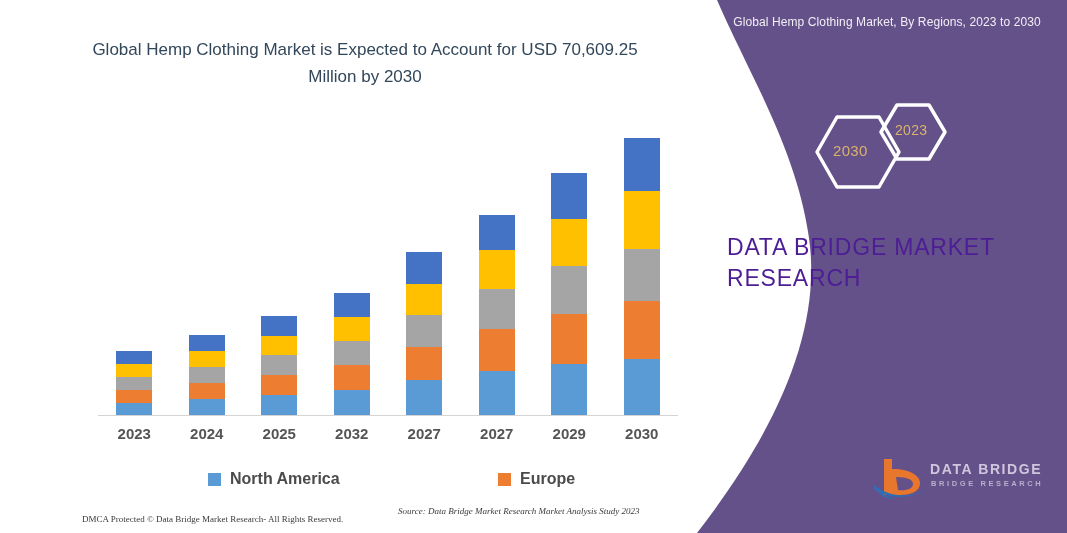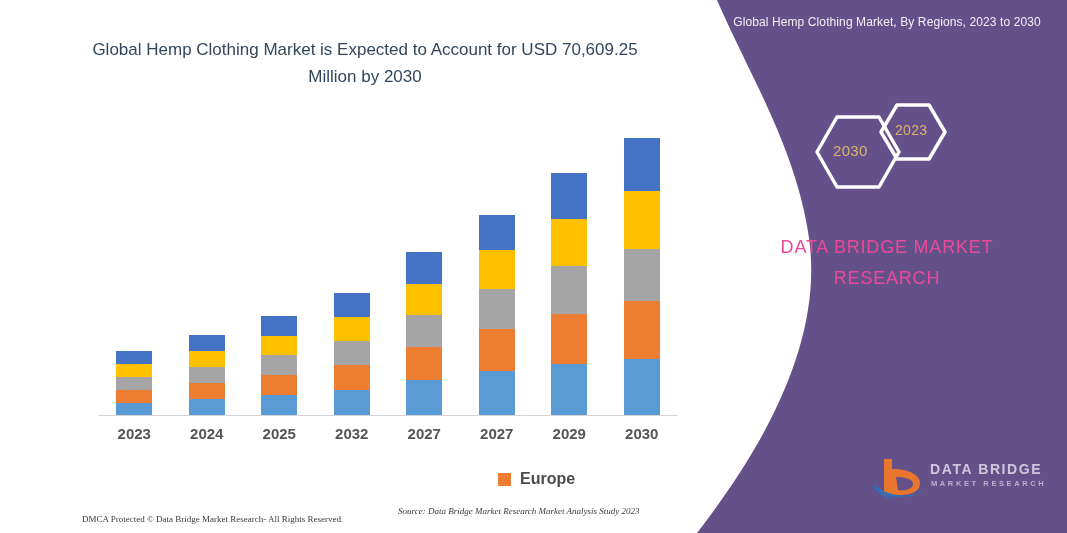--- a/index.html
+++ b/index.html
@@ -67,23 +67,23 @@
     font-size: 15px;
     letter-spacing: .3px;
   }
   .hex-label.small { font-size: 14px; }
 
   .brand-name {
     position: absolute;
     top: 232px;
     left: 40px;
     width: 320px;
-    text-align: center;
-    color: #ec4899;
-    font-size: 18px;
+    text-align: left;
+    color: #4c1d95;
+    font-size: 23px;
     line-height: 31px;
     letter-spacing: .8px;
   }
 
   
   .logo-block {
     position: absolute;
     left: 185px;
     top: 455px;
     width: 180px;
@@ -318,20 +318,24 @@
         <div class="x-label" style="left: 73.75px;">2024</div>
         <div class="x-label" style="left: 146.25px;">2025</div>
         <div class="x-label" style="left: 218.75px;">2032</div>
         <div class="x-label" style="left: 291.25px;">2027</div>
         <div class="x-label" style="left: 363.75px;">2027</div>
         <div class="x-label" style="left: 436.25px;">2029</div>
         <div class="x-label" style="left: 508.75px;">2030</div>
       </div>
 
     <div class="legend" id="legend">
+        <div class="legend-item" style="left: 110px; top: 2px;">
+          <span class="legend-swatch" style="background: rgb(91, 155, 213);"></span>
+          <span class="legend-text">North America</span>
+        </div>
         <div class="legend-item" style="left: 400px; top: 2px;">
           <span class="legend-swatch" style="background: rgb(237, 125, 49);"></span>
           <span class="legend-text">Europe</span>
         </div>
       </div>
 
     <div class="footer">
       <div class="footer-left">DMCA Protected © Data Bridge Market Research- All Rights Reserved.</div>
       <div class="footer-right">Source: Data Bridge Market Research  Market Analysis Study 2023</div>
     </div>
@@ -366,18 +370,18 @@
 
       <div class="logo-block">
         <svg width="56" height="46" viewBox="0 0 56 46">
           <path d="M12 4 L20 4 L20 40 L12 40 Z" fill="#E8762C"></path>
           <path d="M20 14 C 40 14, 48 22, 48 28 C 48 36, 40 40, 28 40 L20 40 Z" fill="#E8762C"></path>
           <path d="M24 22 C 36 22, 41 25, 41 29 C 41 34, 34 36, 26 35 Z" fill="#655189"></path>
           <path d="M2 30 C 16 42, 40 44, 54 34 C 42 44, 16 45, 2 34 Z" fill="#2F6FB5"></path>
           <path d="M6 36 C 14 42, 22 44, 26 44 L 20 44 C 12 43, 8 40, 6 36 Z" fill="#2F6FB5"></path>
         </svg>
         <div class="logo-text-main">DATA BRIDGE</div>
-        <div class="logo-text-sub">MARKET RESEARCH</div>
+        <div class="logo-text-sub">BRIDGE RESEARCH</div>
       </div>
 
     </div>
   </div>
 </div>
 
 </body></html>

